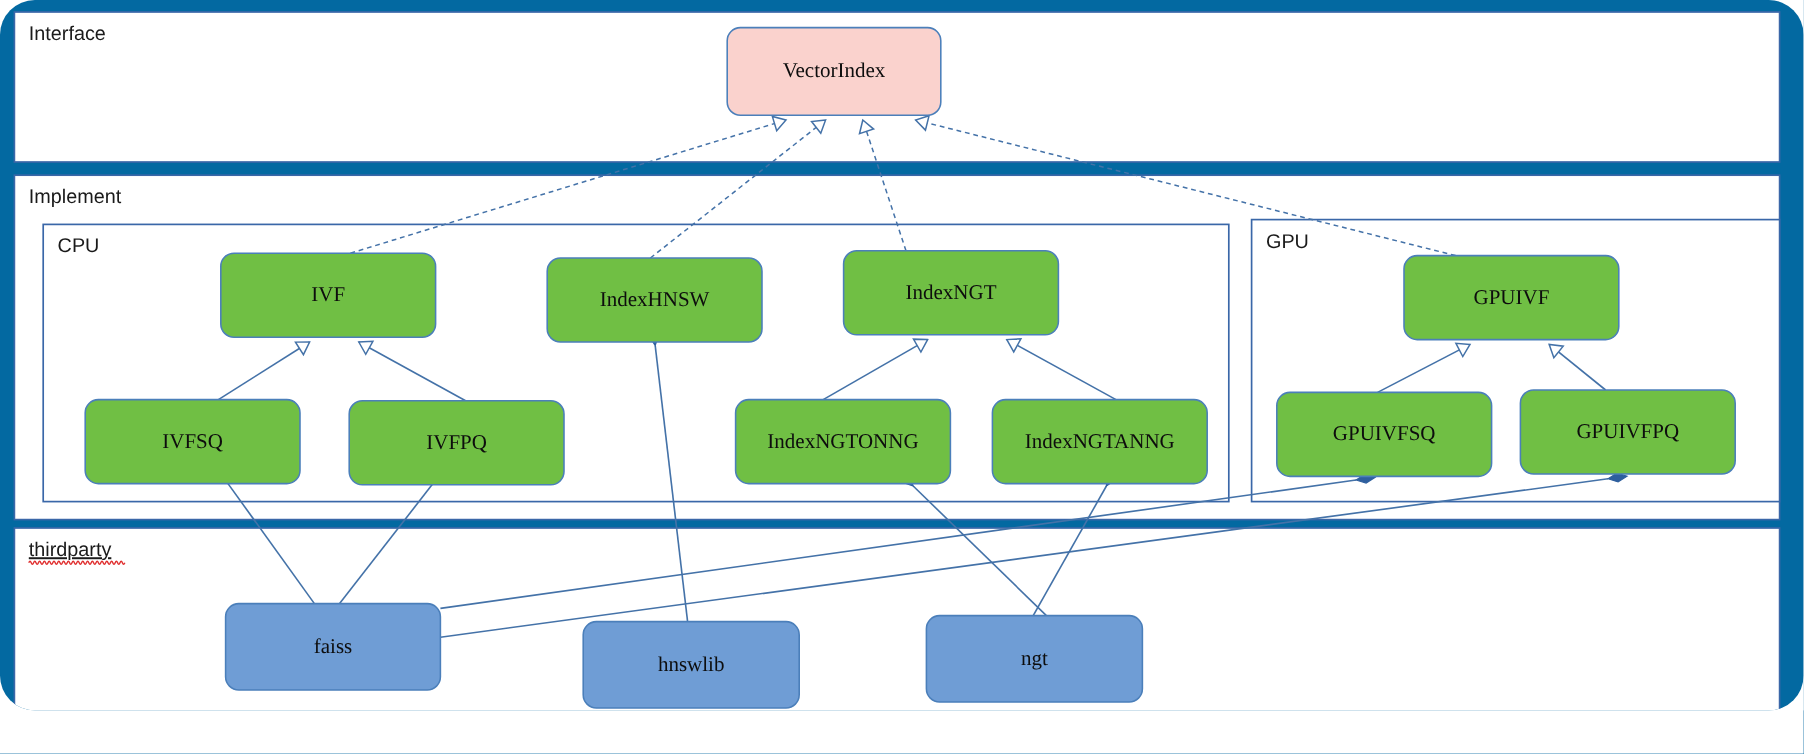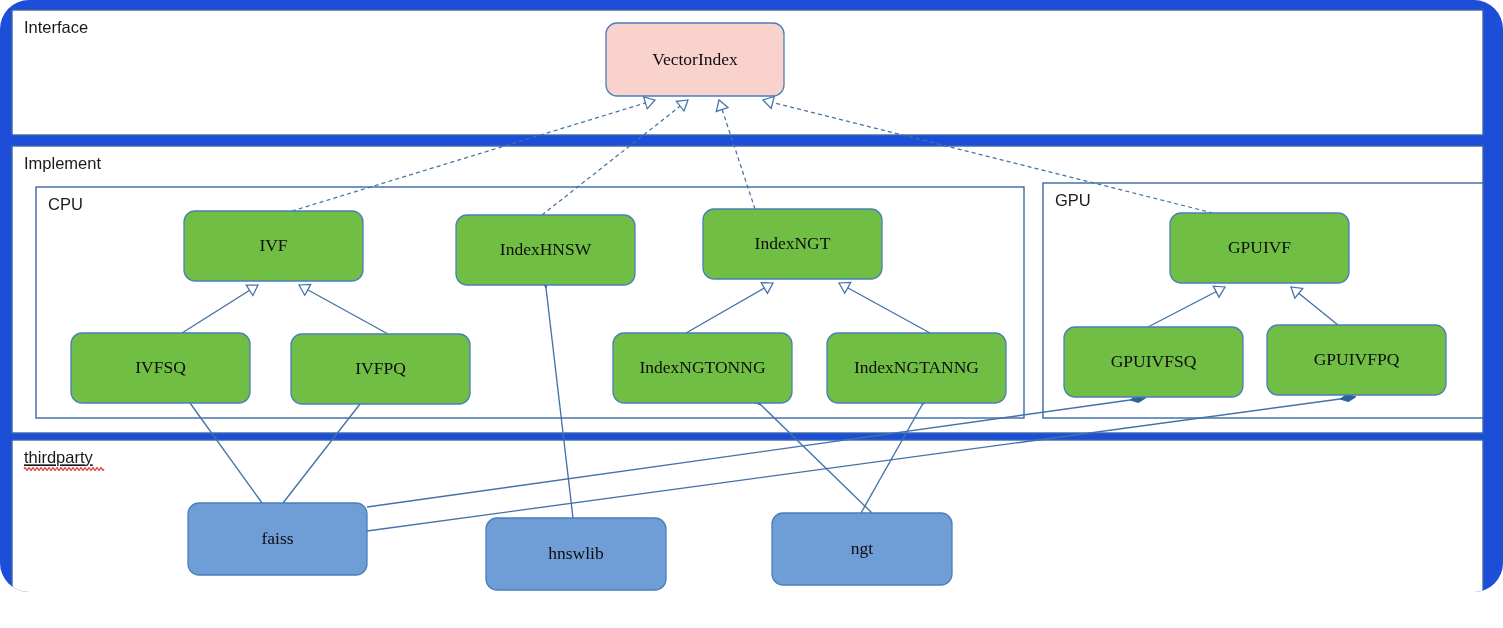--- a/index.html
+++ b/index.html
@@ -7,21 +7,21 @@
     padding: 0;
     background: #ffffff;
   }
   body {
     font-family: "Liberation Sans", sans-serif;
   }
   #diagram-root {
     position: relative;
     width: 1503px;
     height: 592px;
-    background: #1d4ed8;
+    background: #0369a1;
     overflow: hidden;
     border-radius: 29px;
   }
   svg#diagram-svg {
     display: block;
     width: 1503px;
     height: 628px;
   }
   .panel-rect {
     fill: #ffffff;

